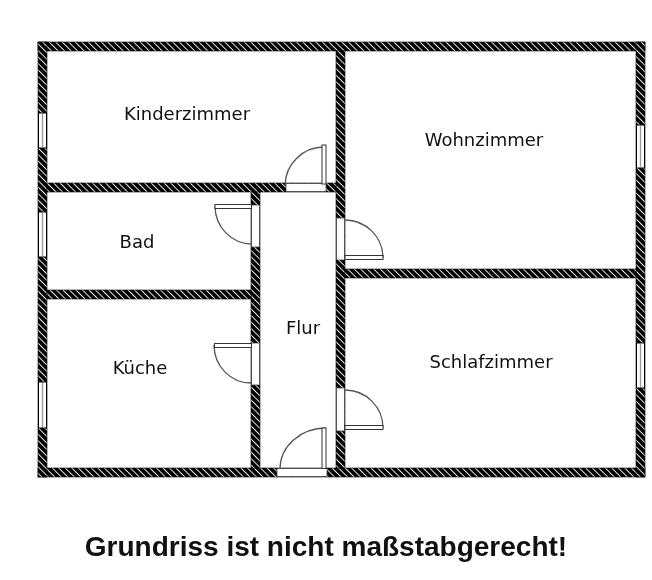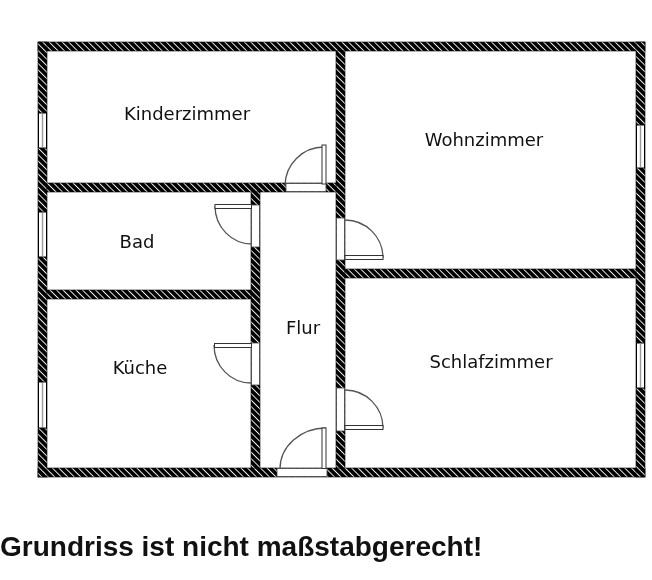--- a/index.html
+++ b/index.html
@@ -23,21 +23,21 @@
   .room-label {
     font-family: "DejaVu Sans", sans-serif;
     font-size: 18px;
     fill: #111111;
   }
   .caption {
     position: absolute;
     left: 0;
     top: 531px;
     width: 652px;
-    text-align: left;
+    text-align: center;
     font-family: "Liberation Sans", sans-serif;
     font-weight: 700;
     font-size: 28px;
     color: #111111;
     white-space: nowrap;
   }
   .wall { stroke: #000000; stroke-width: 0.6; }
   .window-rect { fill: #ffffff; stroke: #000000; stroke-width: 1; }
   .window-mid { stroke: #9a9a9a; stroke-width: 1.4; }
   .door-opening { fill: #ffffff; stroke: #444444; stroke-width: 0.8; }

